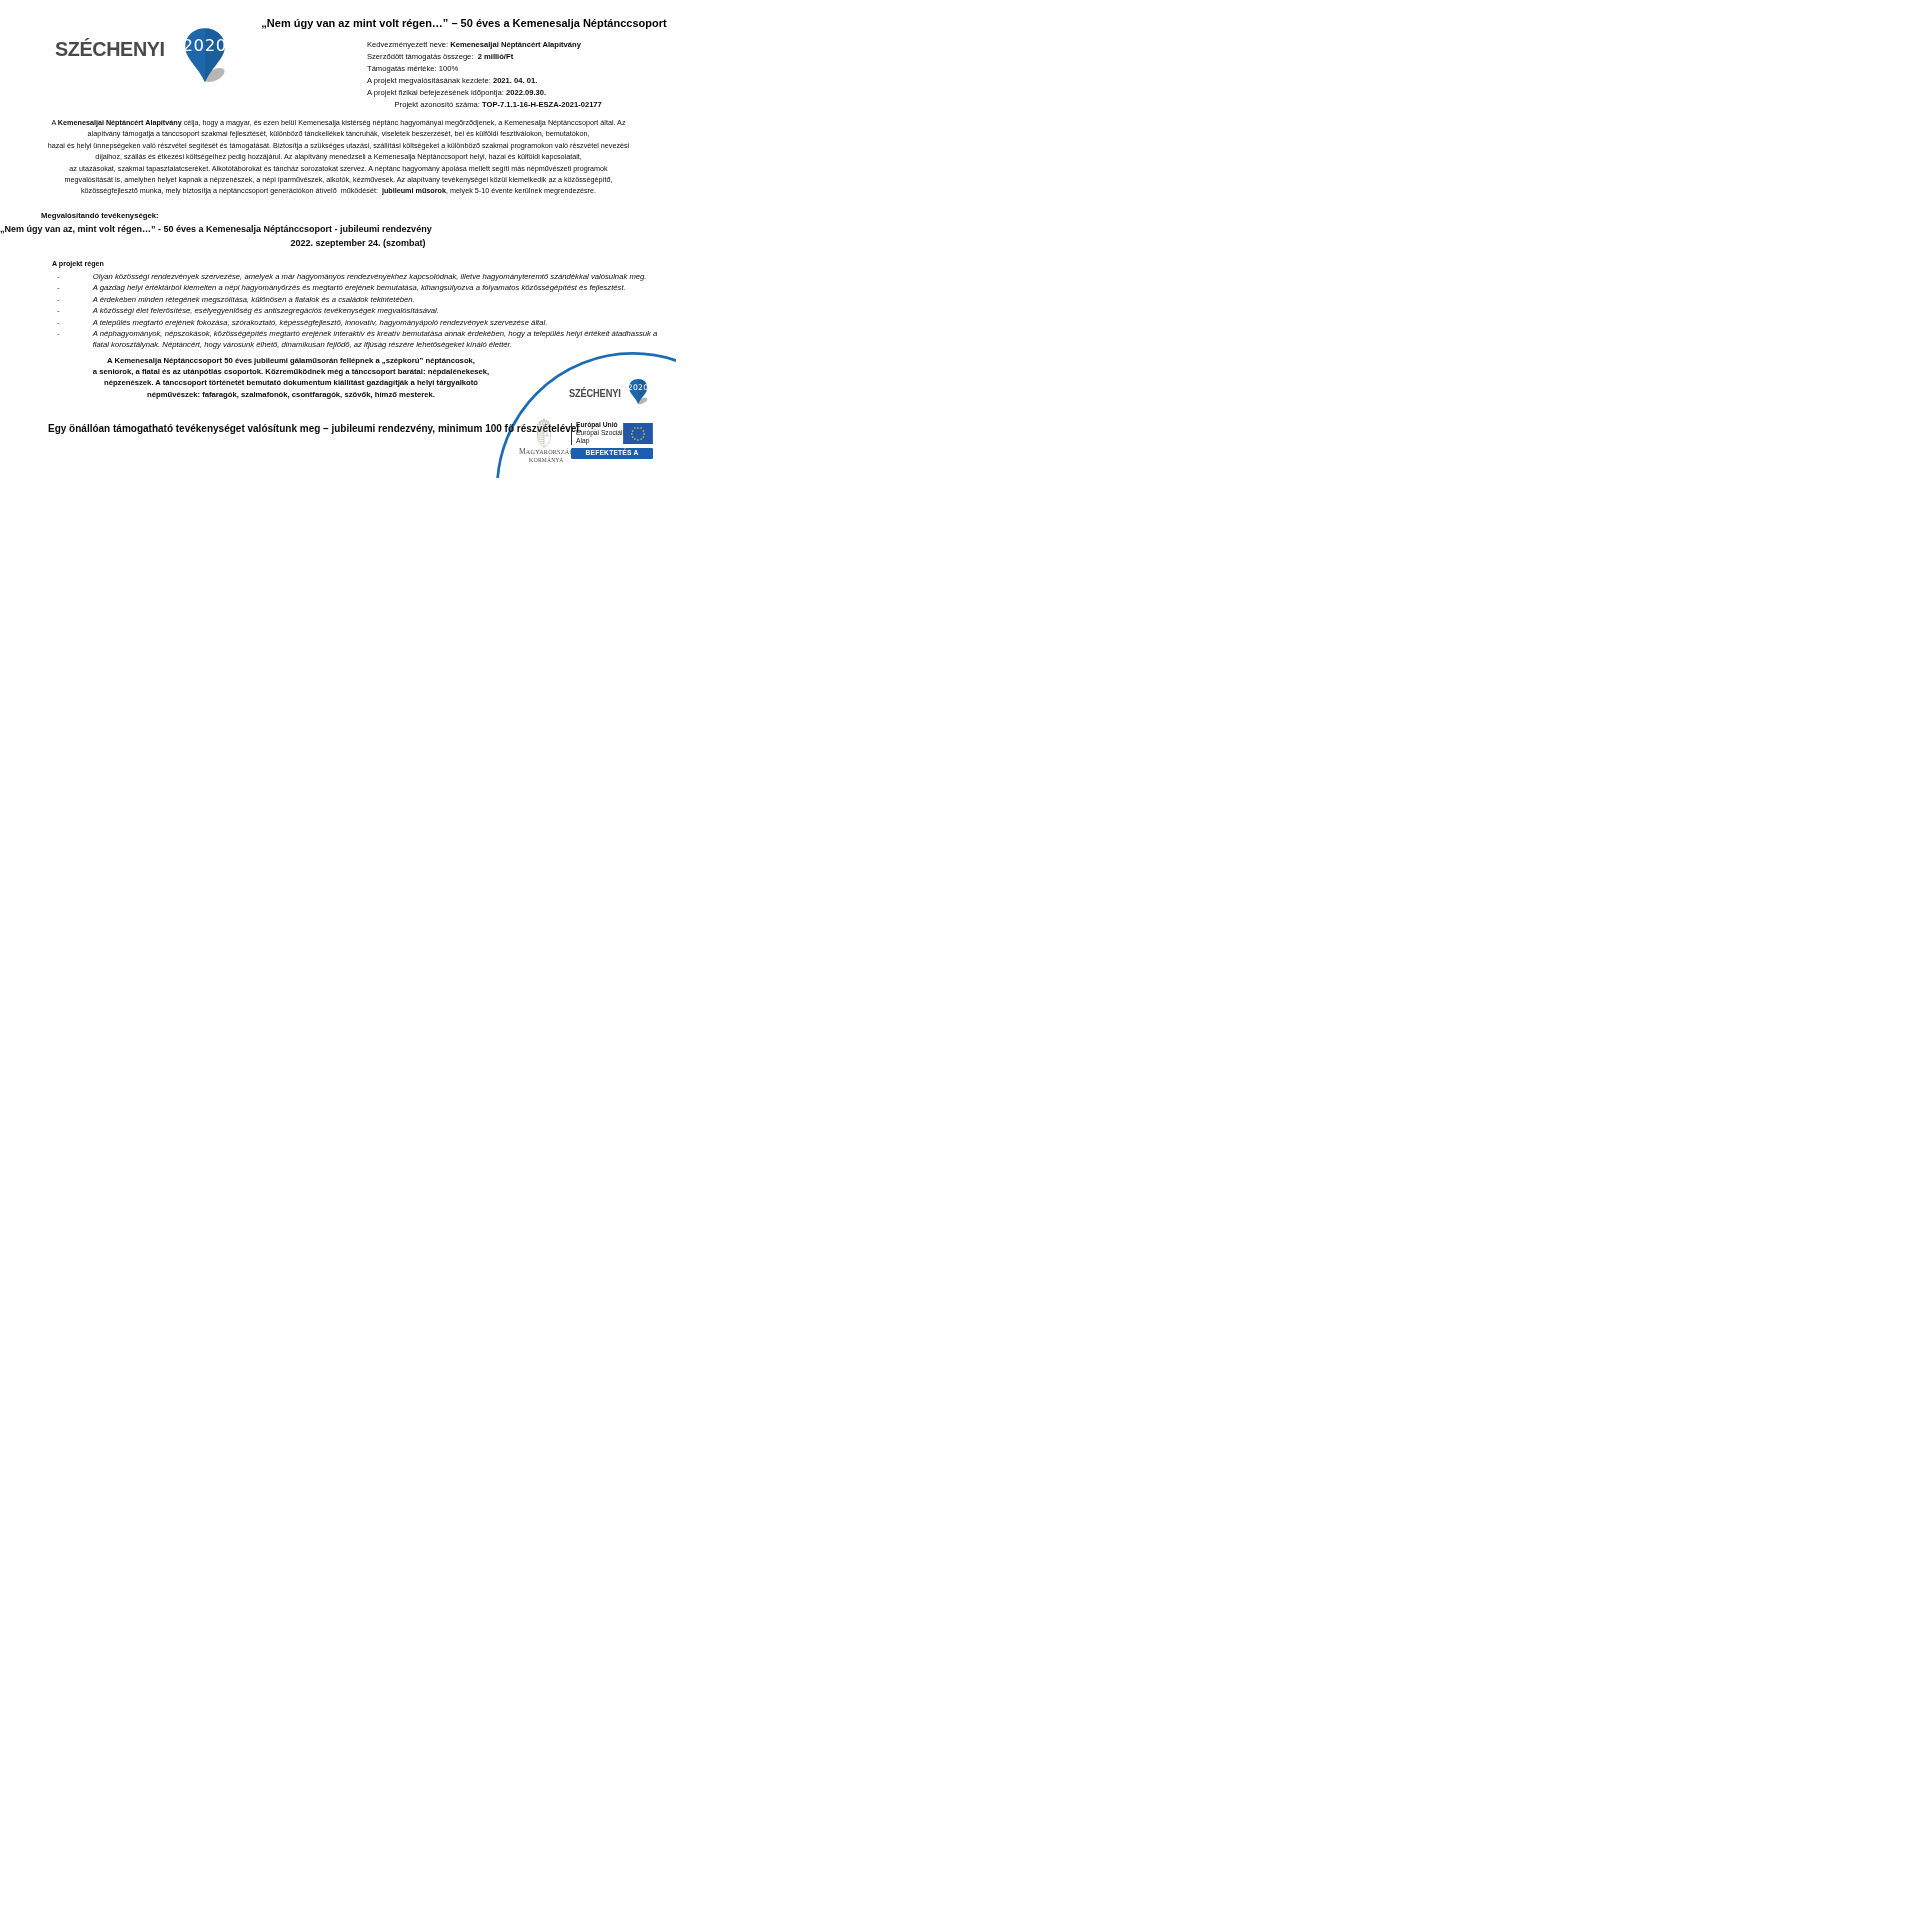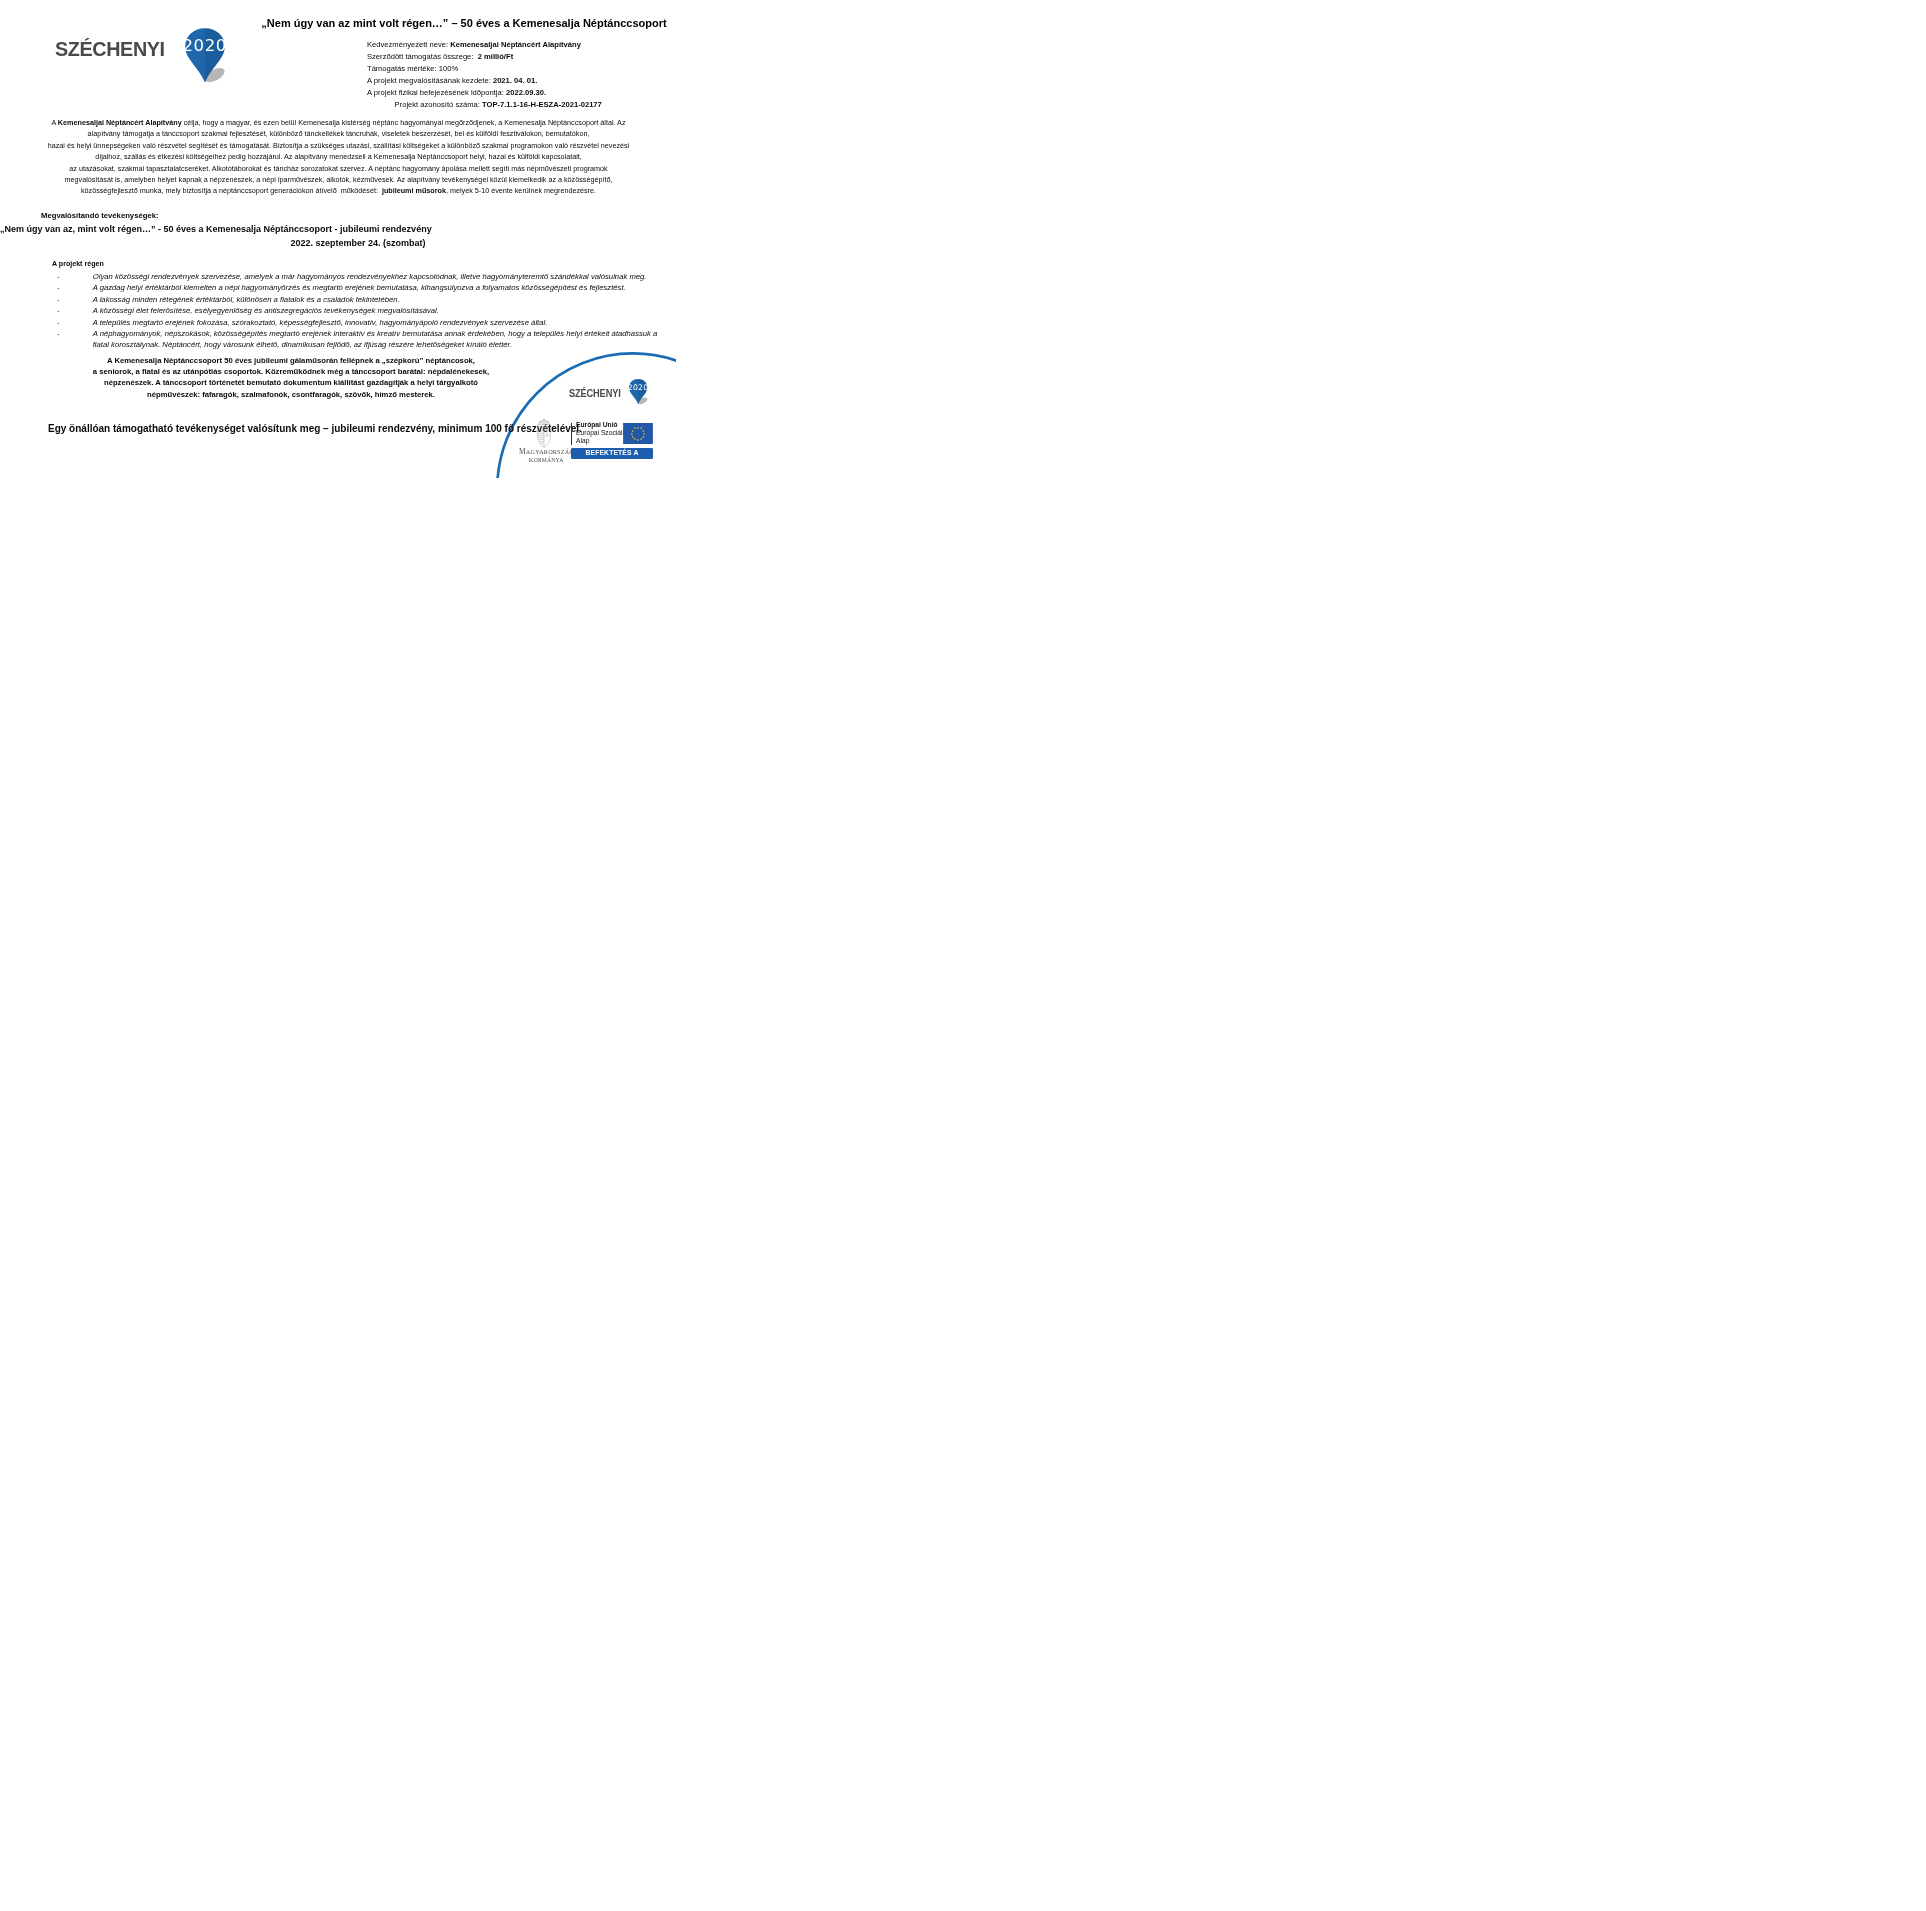--- a/index.html
+++ b/index.html
@@ -98,21 +98,21 @@
       <div class="goal-item">
         <span class="dash">-</span>
         <span class="gtxt">Olyan közösségi rendezvények szervezése, amelyek a már hagyományos rendezvényekhez kapcsolódnak, illetve hagyományteremtő szándékkal valósulnak meg.</span>
       </div>
       <div class="goal-item">
         <span class="dash">-</span>
         <span class="gtxt">A gazdag helyi értéktárból kiemelten a népi hagyományőrzés és megtartó erejének bemutatása, kihangsúlyozva a folyamatos közösségépítést és fejlesztést.</span>
       </div>
       <div class="goal-item">
         <span class="dash">-</span>
-        <span class="gtxt">A lakosság minden rétegének értéktárból, különösen a fiatalok és a családok tekintetében.</span>
+        <span class="gtxt">A érdekében minden rétegének megszólítása, különösen a fiatalok és a családok tekintetében.</span>
       </div>
       <div class="goal-item">
         <span class="dash">-</span>
         <span class="gtxt">A közösségi élet felerősítése, esélyegyenlőség és antiszegregációs tevékenységek megvalósításával.</span>
       </div>
       <div class="goal-item">
         <span class="dash">-</span>
         <span class="gtxt">A település megtartó erejének fokozása, szórakoztató, képességfejlesztő, innovatív, hagyományápoló rendezvények szervezése által.</span>
       </div>
       <div class="goal-item">

